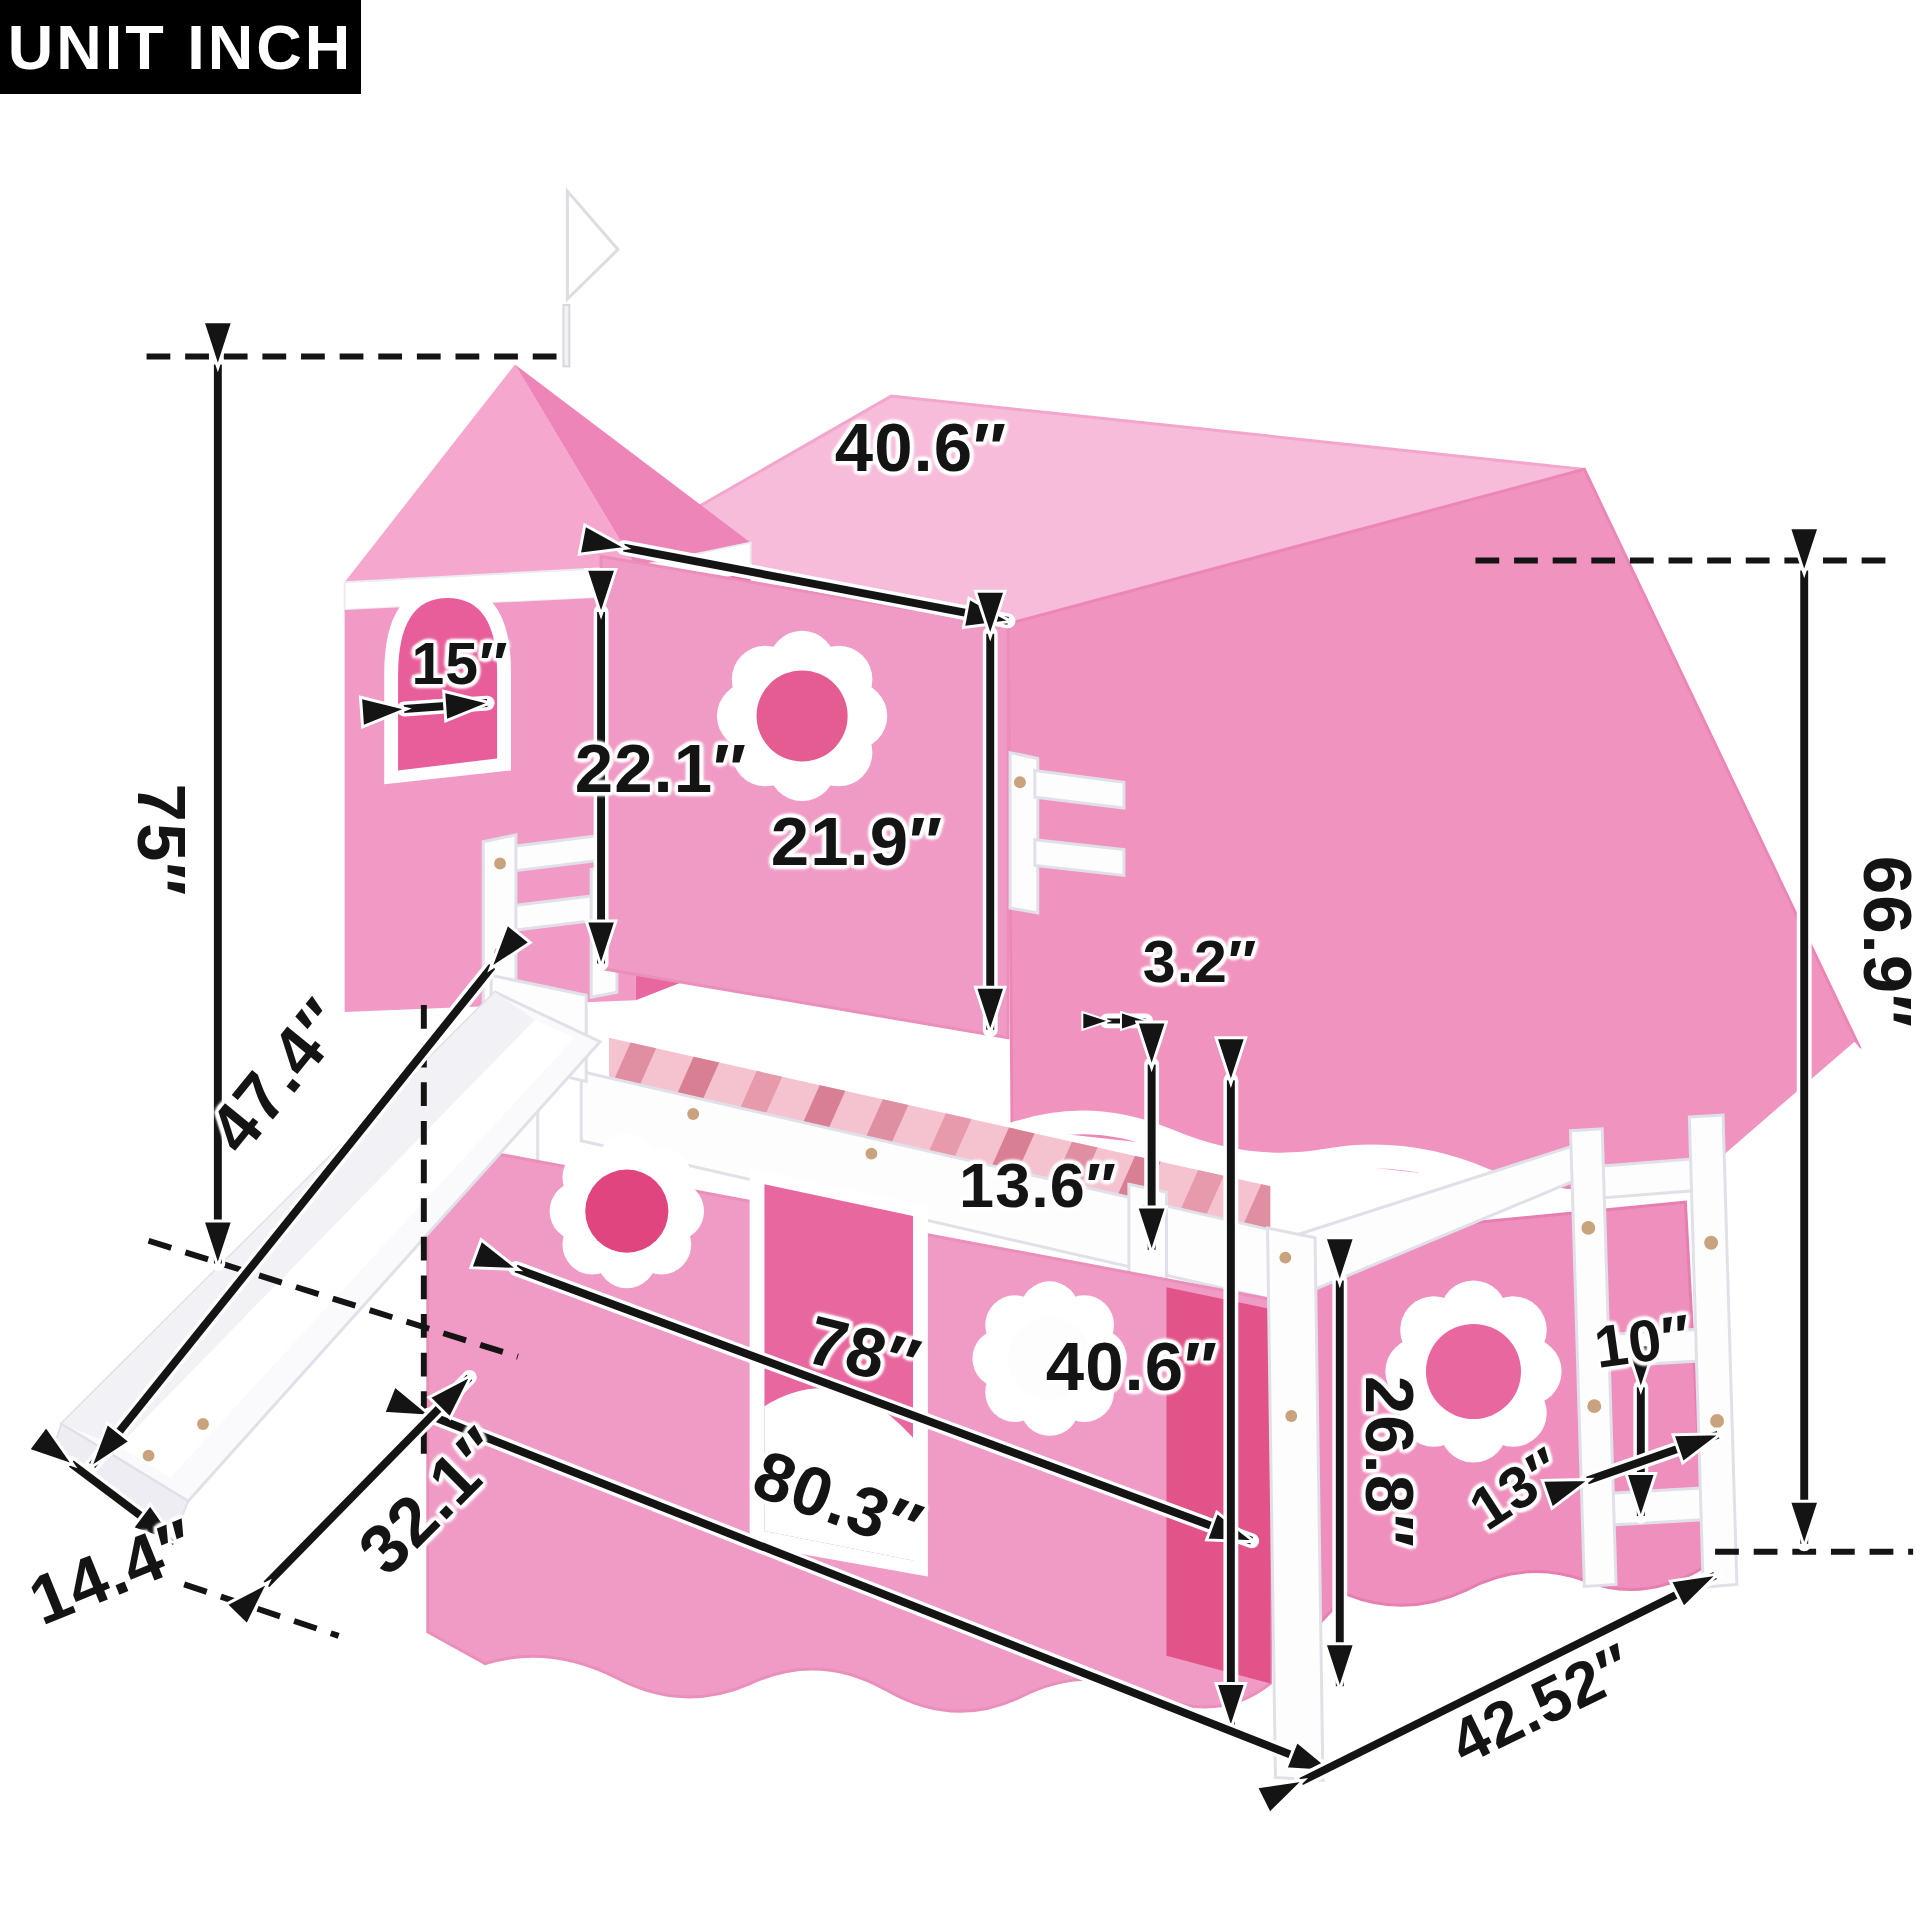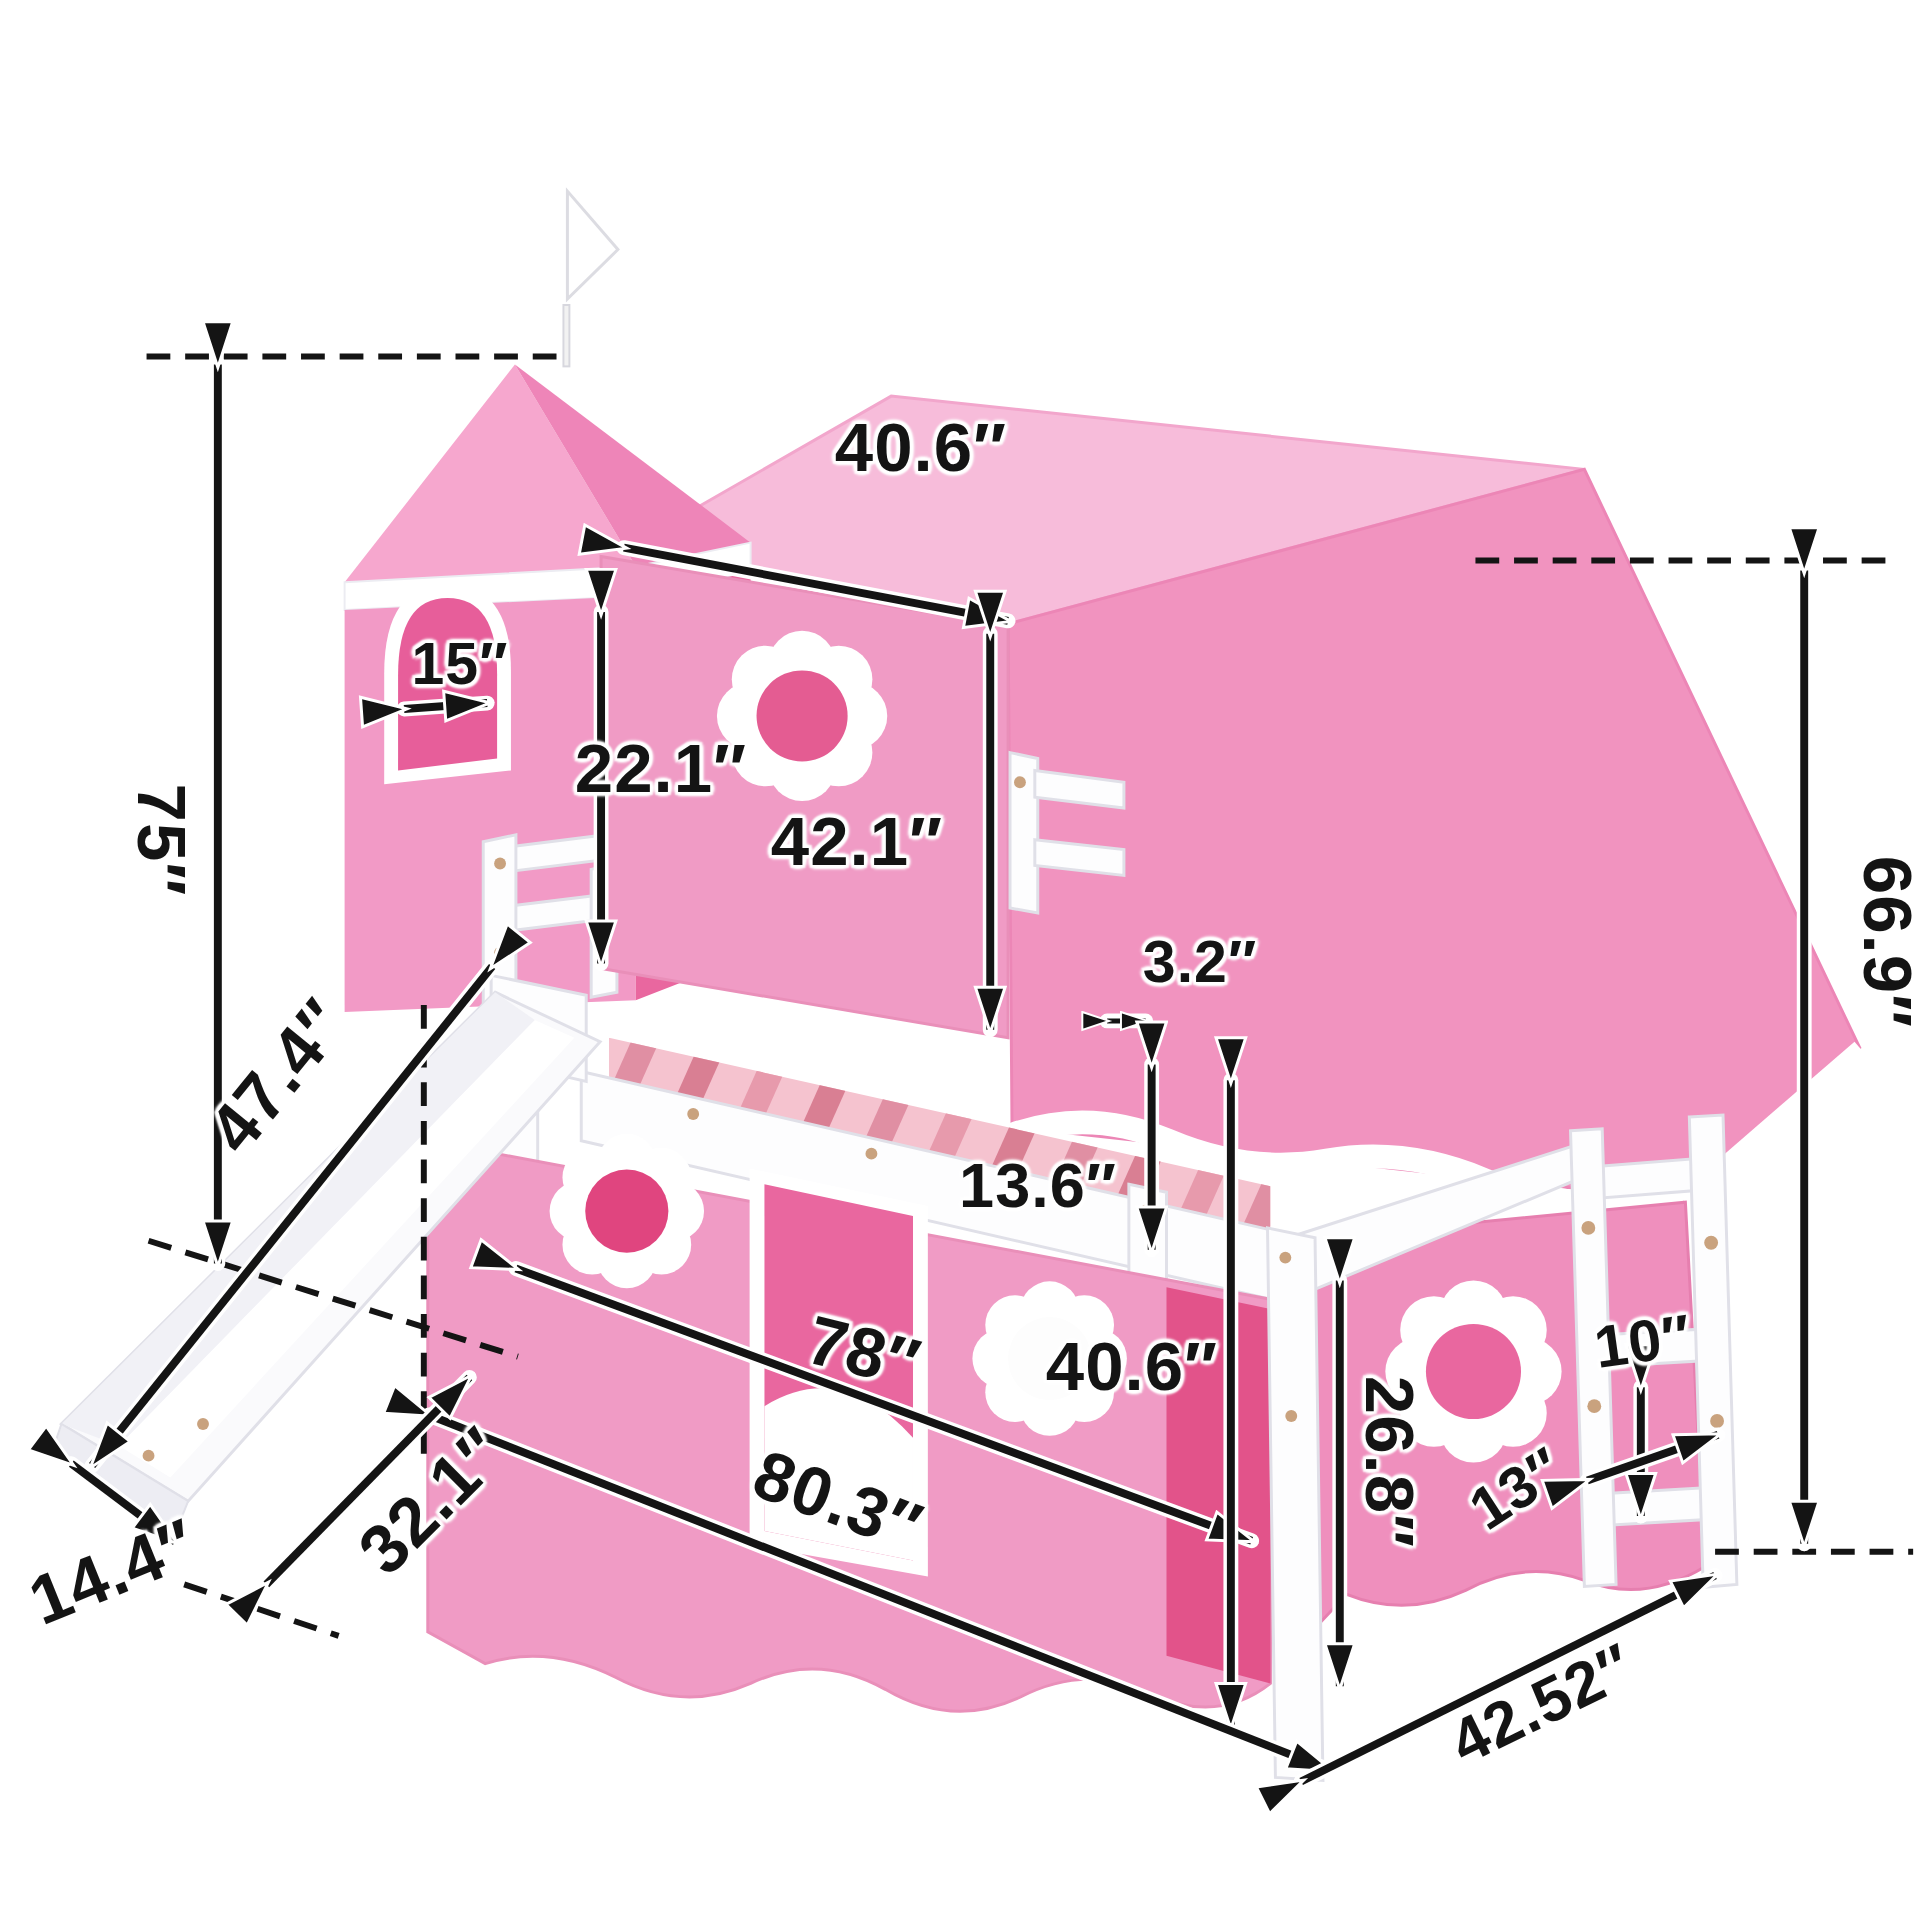--- a/index.html
+++ b/index.html
@@ -262,26 +262,27 @@
       <path class="arrow" d="M1657,1401 L1657,1531" marker-start="url(#ah)" marker-end="url(#ah)"></path>
       <path class="casing" d="M1603,1495 L1735,1449"></path>
       <path class="arrow" d="M1603,1495 L1735,1449" marker-start="url(#ah)" marker-end="url(#ah)"></path>
       <path class="casing" d="M1822,576 L1822,1559"></path>
       <path class="arrow" d="M1822,576 L1822,1559" marker-start="url(#ah)" marker-end="url(#ah)"></path>
       <path class="casing" d="M1314,1799 L1732,1591"></path>
       <path class="arrow" d="M1314,1799 L1732,1591" marker-start="url(#ah)" marker-end="url(#ah)"></path>
     </g>
   </svg>
 
+  <div class="unit-badge">UNIT INCH</div>
 
   <div class="dim-label" id="dl-top-width">40.6″</div>
   <div class="dim-label sm" id="dl-window">15″</div>
   <div class="dim-label" id="dl-height75">75″</div>
   <div class="dim-label" id="dl-panel">22.1″</div>
-  <div class="dim-label" id="dl-inner">42.1″</div>
+  <div class="dim-label" id="dl-inner">21.9″</div>
   <div class="dim-label sm" id="dl-slat">3.2″</div>
   <div class="dim-label md" id="dl-rail136">13.6″</div>
   <div class="dim-label" id="dl-slide474">47.4″</div>
   <div class="dim-label" id="dl-len78">78″</div>
   <div class="dim-label" id="dl-under406">40.6″</div>
   <div class="dim-label" id="dl-len803">80.3″</div>
   <div class="dim-label" id="dl-foot321">32.1″</div>
   <div class="dim-label" id="dl-width144">14.4″</div>
   <div class="dim-label" id="dl-lower268">26.8″</div>
   <div class="dim-label sm" id="dl-rung10">10″</div>

